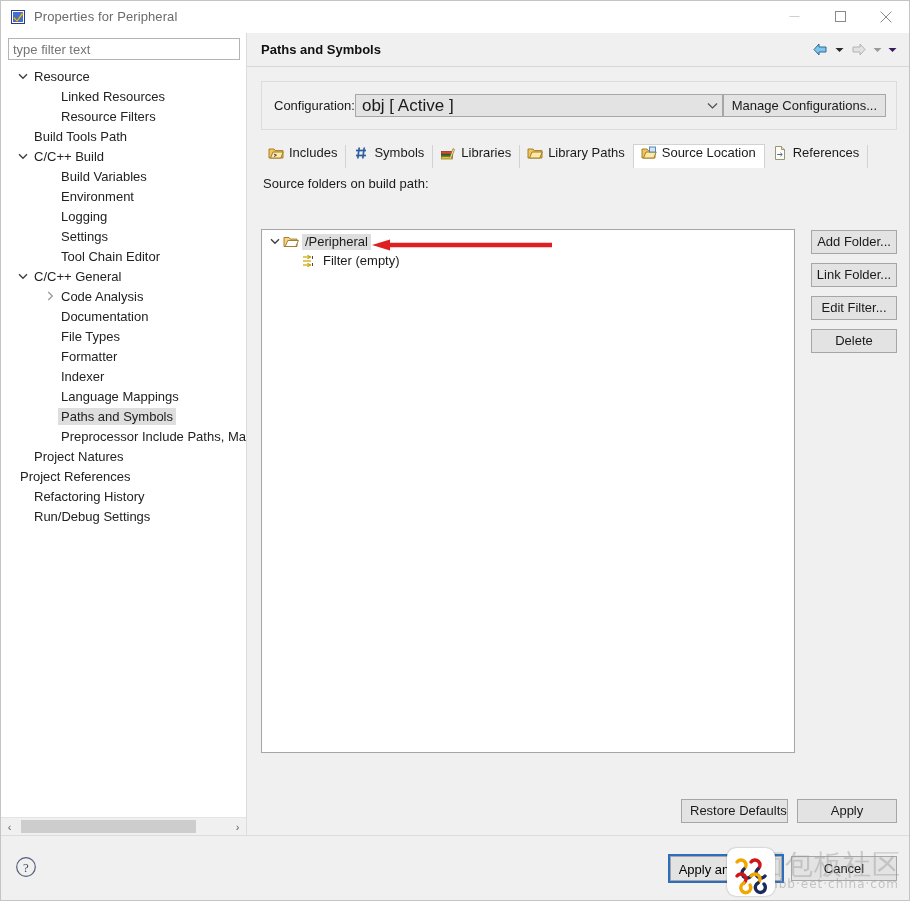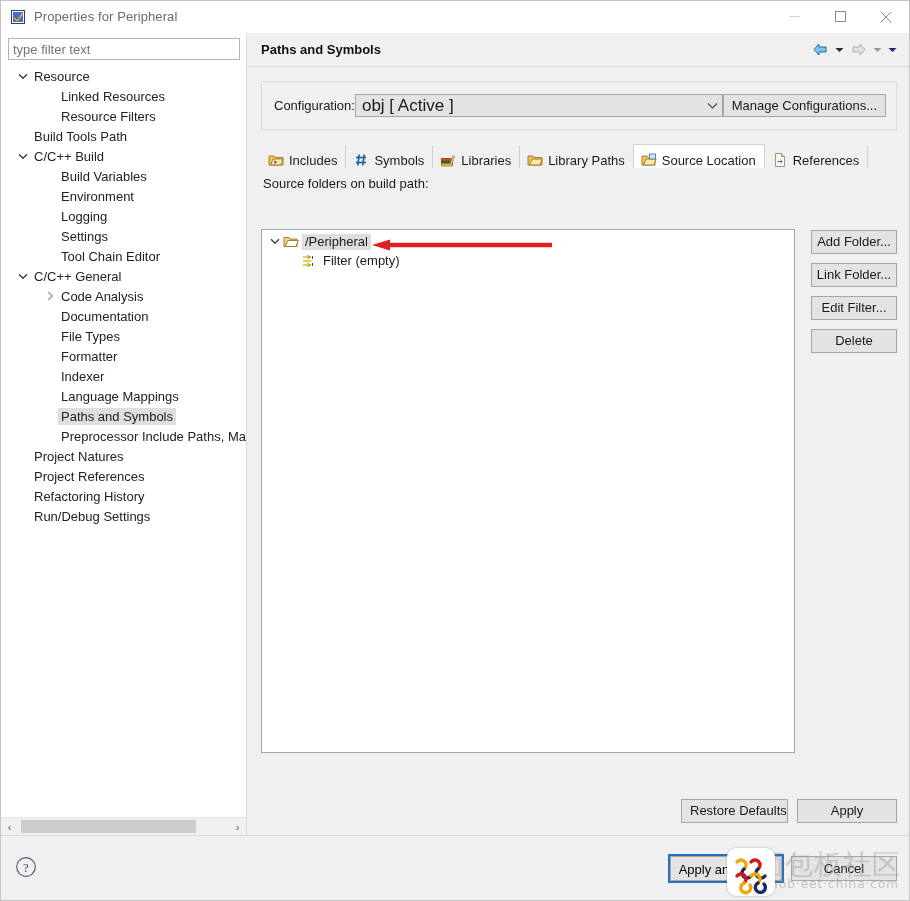--- a/index.html
+++ b/index.html
@@ -245,21 +245,21 @@
     display: flex;
     align-items: flex-end;
     margin-top: 14px;
     flex: 0 0 auto;
     height: 24px;
     position: relative;
     z-index: 2;
   }
   .tab {
     display: flex;
-    align-items: flex-end;
+    align-items: flex-start;
     gap: 5px;
     height: 23px;
     padding: 0 8px 0 7px;
     box-sizing: border-box;
     font-size: 13px;
     color: #1a1a1a;
     background: #f0f0f0;
     border-left: 1px solid #d2d2d2;
     border-right: 1px solid #d2d2d2;
     margin-right: -1px;
@@ -539,21 +539,21 @@
             <span class="lbl">Paths and Symbols</span>
           </div>
           <div class="tree-row" style="padding-left: 41px;">
             <span class="twisty"></span>
             <span class="lbl">Preprocessor Include Paths, Macr</span>
           </div>
           <div class="tree-row" style="padding-left: 14px;">
             <span class="twisty"></span>
             <span class="lbl">Project Natures</span>
           </div>
-          <div class="tree-row" style="padding-left: 14px;">
+          <div class="tree-row" style="padding-left: 0;">
             <span class="twisty"></span>
             <span class="lbl">Project References</span>
           </div>
           <div class="tree-row" style="padding-left: 14px;">
             <span class="twisty"></span>
             <span class="lbl">Refactoring History</span>
           </div>
           <div class="tree-row" style="padding-left: 14px;">
             <span class="twisty"></span>
             <span class="lbl">Run/Debug Settings</span>

